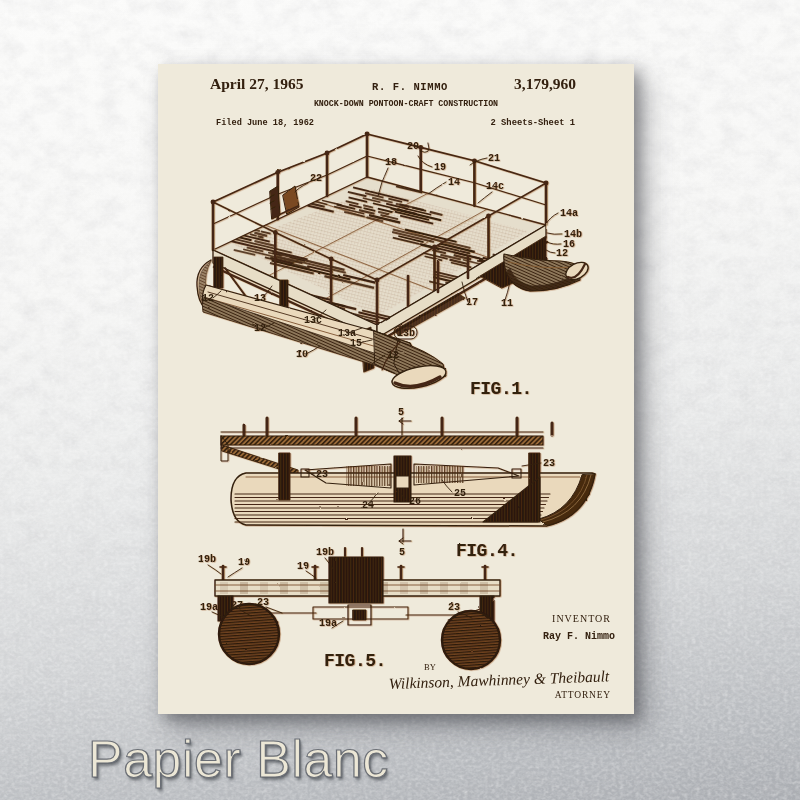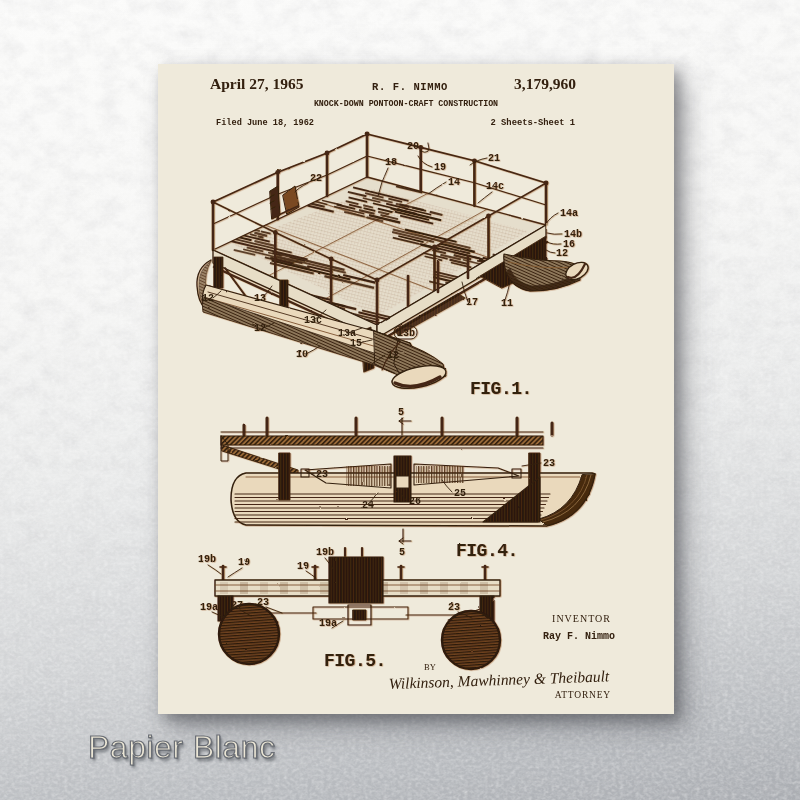--- a/index.html
+++ b/index.html
@@ -1,24 +1,24 @@
 <!DOCTYPE html>
 <html><head>
 <meta charset="utf-8">
 <style>
   html,body{margin:0;padding:0;}
   body{width:800px;height:800px;overflow:hidden;position:relative;
        font-family:"Liberation Sans",sans-serif;
        background:linear-gradient(172deg,#fbfbfa 0%,#f6f6f5 33%,#e9eaea 55%,#d2d4d6 75%,#b9bcc0 90%,#a9acb1 100%);}
   .tex{position:absolute;left:0;top:0;width:800px;height:800px;}
-  .sheet{position:absolute;left:158px;top:64px;width:516px;height:650px;
+  .sheet{position:absolute;left:158px;top:64px;width:476px;height:650px;
          background:#efeadb;
          box-shadow:6px 7px 14px rgba(60,62,68,0.50), 14px 16px 28px rgba(60,62,68,0.28);}
   .brand{position:absolute;left:88px;top:729px;
-         font-size:32px;letter-spacing:0.5px;color:#ece7d6;
+         font-size:52px;letter-spacing:0.5px;color:#ece7d6;
          -webkit-text-stroke:1.2px #6a6e75;
          text-shadow:2px 3px 3px rgba(70,75,82,0.65), 1px 1px 1px rgba(70,75,82,0.5);}
   .ser{font-family:"Liberation Serif",serif;font-weight:bold;}
   .mon{font-family:"Liberation Mono",monospace;font-weight:bold;}
   .lbl{font-family:"Liberation Mono",monospace;font-weight:bold;font-size:10px;}
   .fig{font-family:"Liberation Mono",monospace;font-weight:bold;letter-spacing:-0.5px;}
   svg text{fill:#33200f;}
 </style>
 </head>
 <body>

